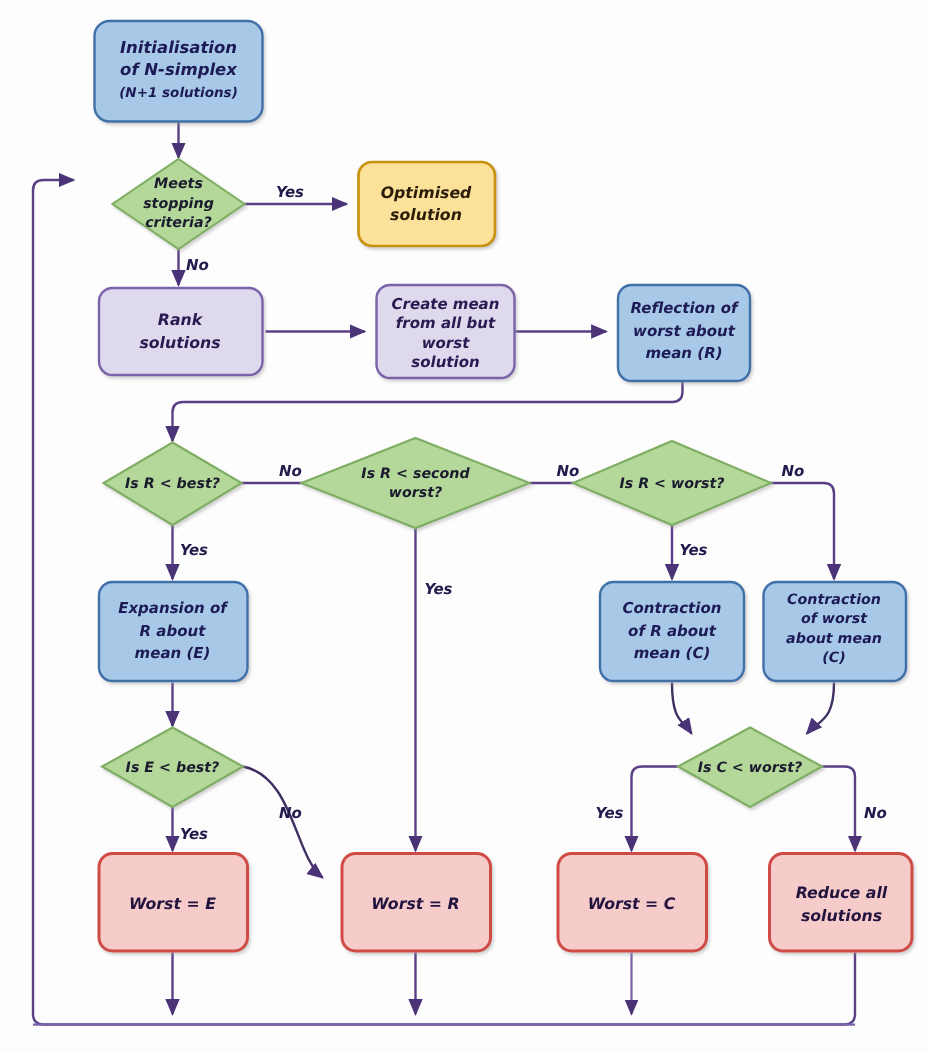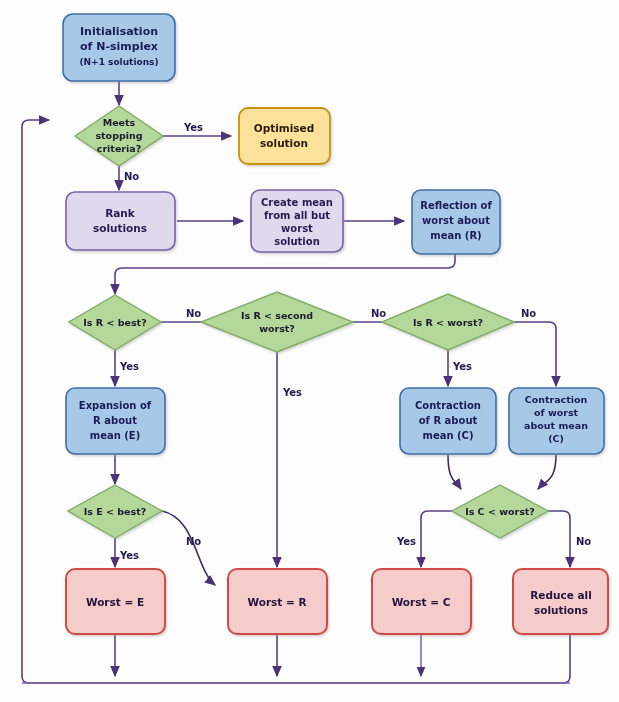--- a/index.html
+++ b/index.html
@@ -12,20 +12,21 @@
     height: 702px;
     font-family: "DejaVu Sans", "Liberation Sans", sans-serif;
     overflow: hidden;
     position: relative;
   }
   #flow-root {
     position: relative;
     width: 619px;
     height: 702px;
     background: #fdfdfd;
+    font-style: italic;
   }
   svg#flow-svg {
     position: absolute;
     left: 0;
     top: 0;
     width: 619px;
     height: 702px;
     display: block;
   }
   .node-label {

